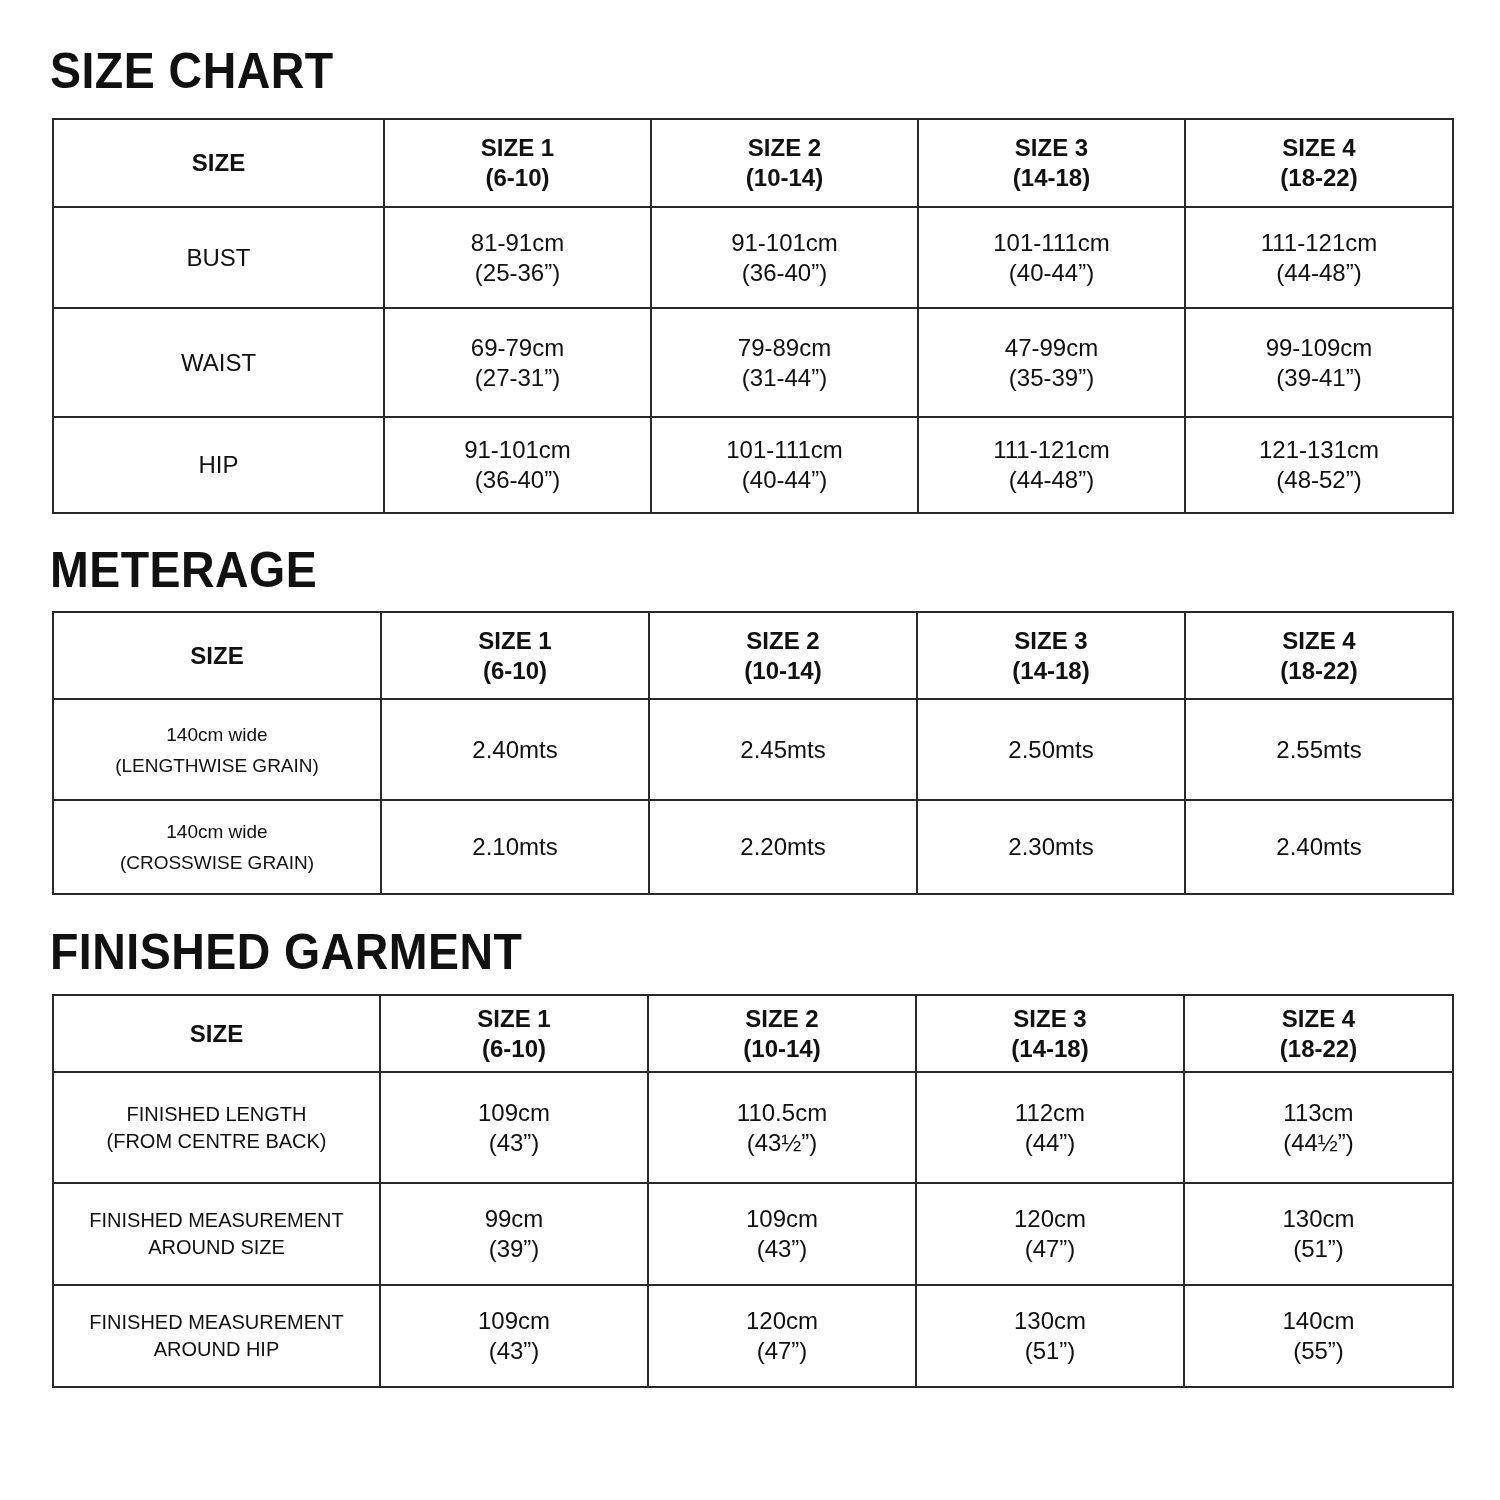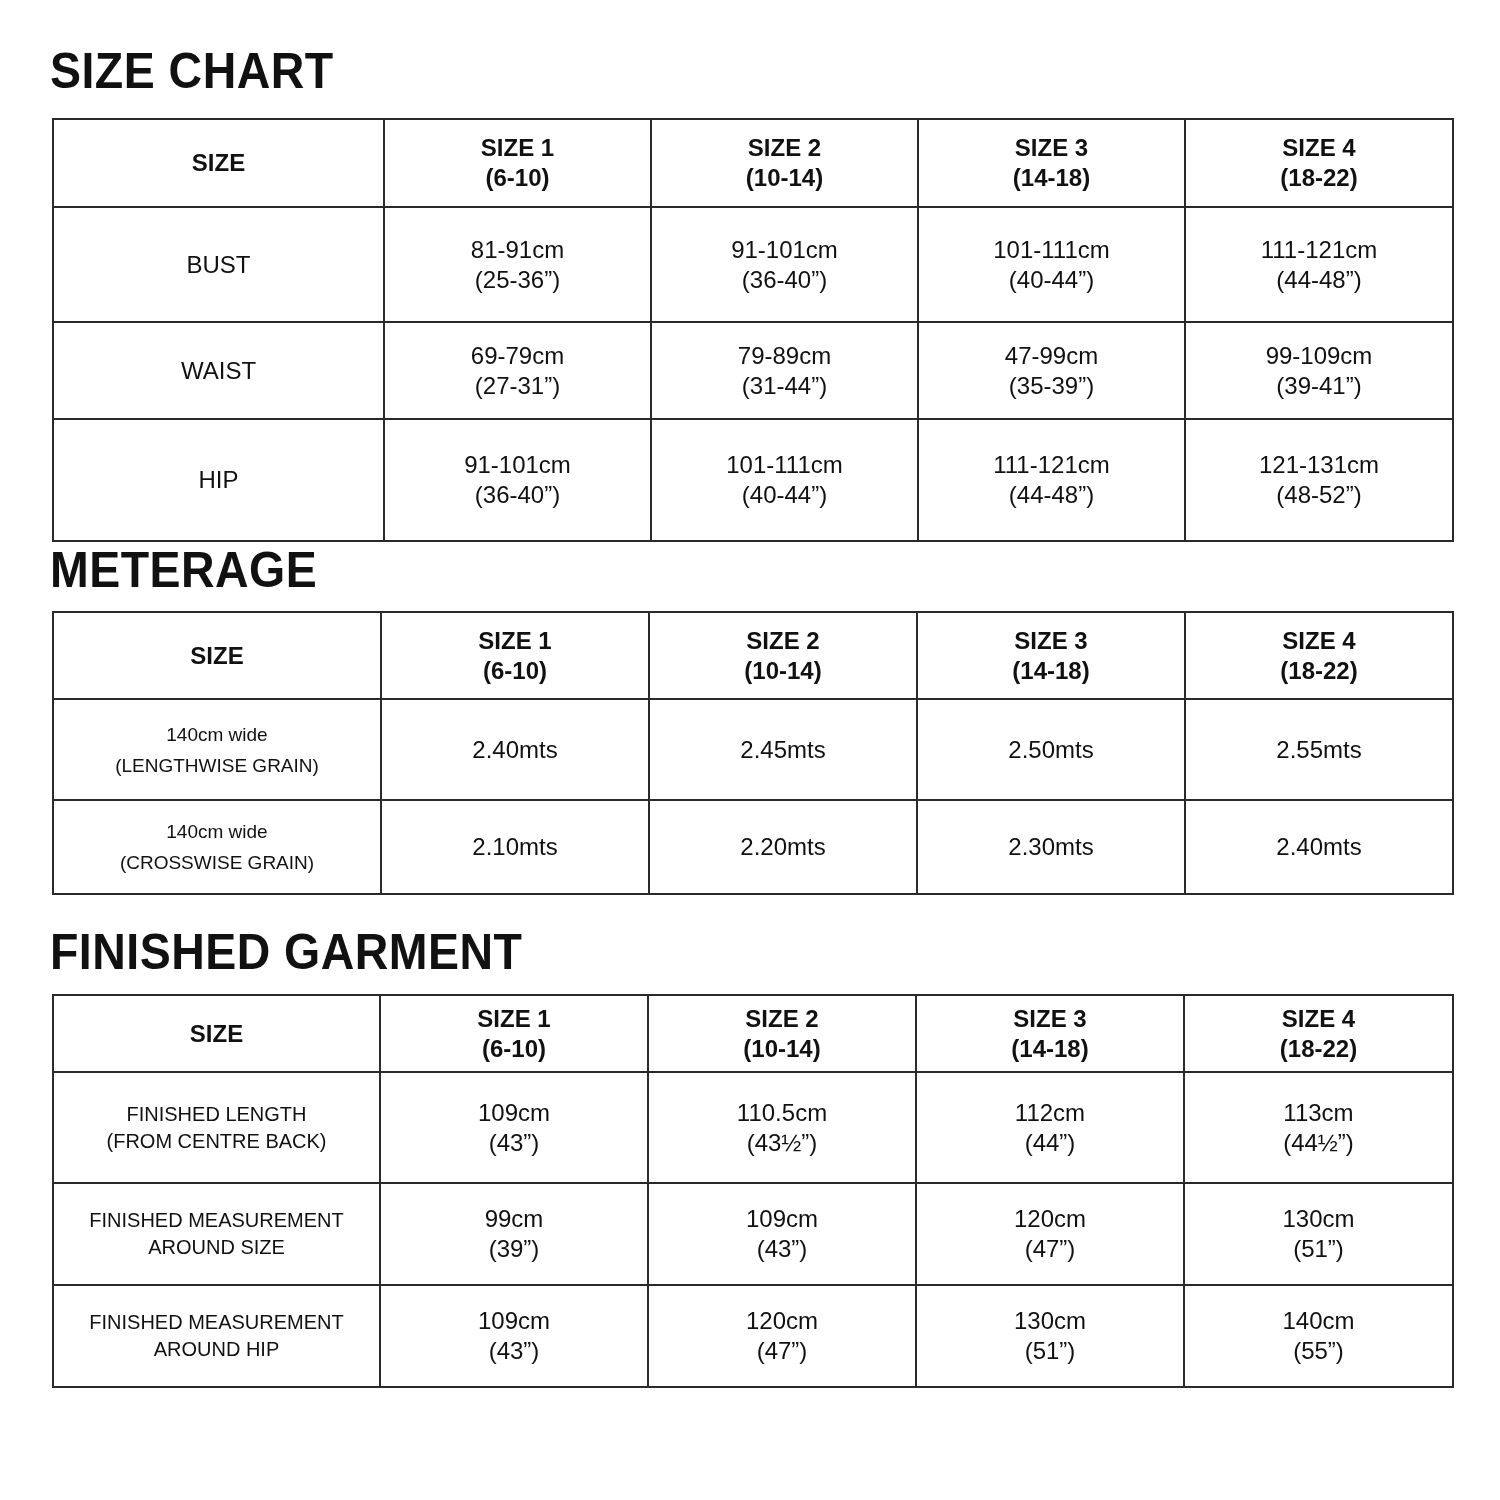--- a/index.html
+++ b/index.html
@@ -53,59 +53,59 @@
         </th>
     <th>
           <span class="line">SIZE 3</span>
           <span class="line">(14-18)</span>
         </th>
     <th>
           <span class="line">SIZE 4</span>
           <span class="line">(18-22)</span>
         </th>
   </tr>
-  <tr style="height:115px;">
+  <tr style="height:101px;">
     <td class="label-cell">BUST</td>
     <td>
           <span class="line">81-91cm</span>
           <span class="line">(25-36”)</span>
         </td>
     <td>
           <span class="line">91-101cm</span>
           <span class="line">(36-40”)</span>
         </td>
     <td>
           <span class="line">101-111cm</span>
           <span class="line">(40-44”)</span>
         </td>
     <td>
           <span class="line">111-121cm</span>
           <span class="line">(44-48”)</span>
         </td>
   </tr>
-  <tr style="height:97px;">
+  <tr style="height:109px;">
     <td class="label-cell">WAIST</td>
     <td>
           <span class="line">69-79cm</span>
           <span class="line">(27-31”)</span>
         </td>
     <td>
           <span class="line">79-89cm</span>
           <span class="line">(31-44”)</span>
         </td>
     <td>
           <span class="line">47-99cm</span>
           <span class="line">(35-39”)</span>
         </td>
     <td>
           <span class="line">99-109cm</span>
           <span class="line">(39-41”)</span>
         </td>
   </tr>
-  <tr style="height:122px;">
+  <tr style="height:96px;">
     <td class="label-cell">HIP</td>
     <td>
           <span class="line">91-101cm</span>
           <span class="line">(36-40”)</span>
         </td>
     <td>
           <span class="line">101-111cm</span>
           <span class="line">(40-44”)</span>
         </td>
     <td>

